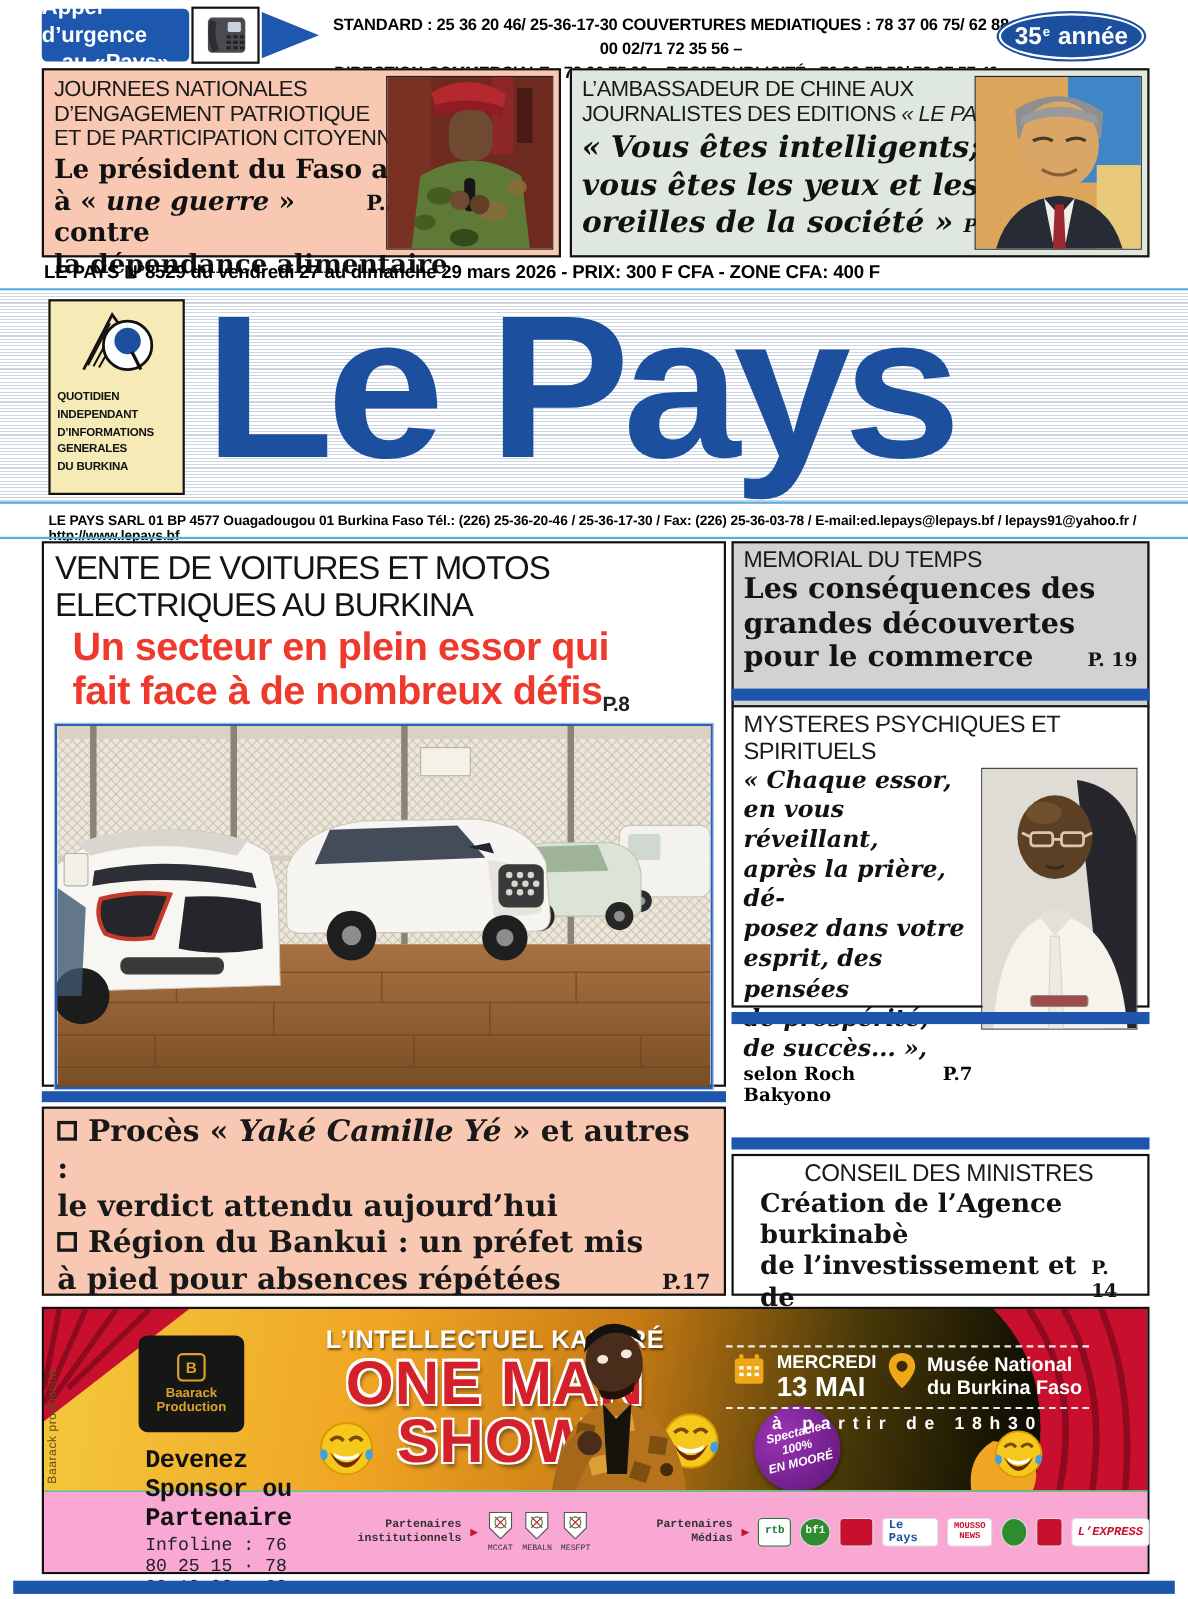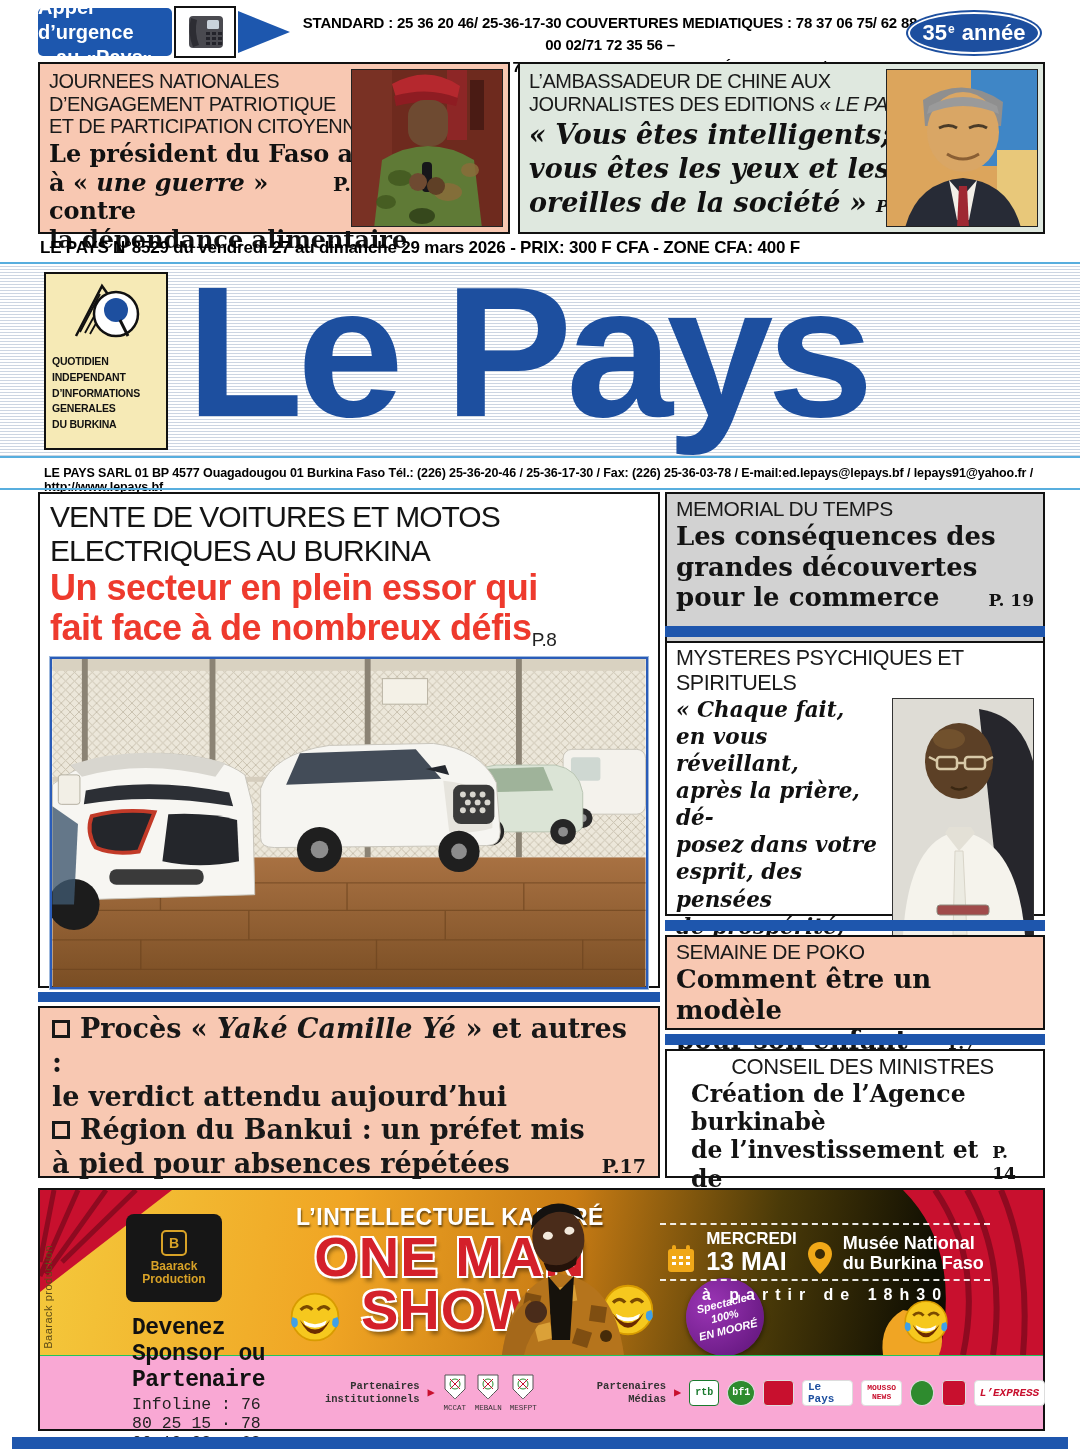--- a/index.html
+++ b/index.html
@@ -48,22 +48,22 @@
   .logo-box .lines{font-weight:bold;font-size:10.5px;line-height:1.5;color:#111;margin-top:4px;letter-spacing:-0.2px;}
   .mast-title{position:absolute;left:186px;top:-12px;width:860px;height:196px;
     font-family:var(--sans);font-weight:bold;font-size:178px;line-height:200px;color:var(--blue);
     letter-spacing:-6px;transform:scale(1.08,1.04);transform-origin:left center;white-space:nowrap;}
   .contact-line{position:absolute;left:44px;top:466px;font-weight:bold;font-size:12.5px;color:#000;letter-spacing:-0.1px;}
   .contact-rule{position:absolute;left:0;top:488px;width:1080px;height:2px;background:var(--ltblue);}
 
   
   .main-box{position:absolute;left:38px;top:492px;width:622px;height:496px;border:2px solid #111;background:#fff;padding:6px 10px;}
   .main-kicker{font-size:30px;line-height:1.14;letter-spacing:-1px;color:#141414;}
-  .main-red{font-family:var(--sans);font-weight:bold;font-size:36px;line-height:1.1;color:var(--red);letter-spacing:-0.5px;}
-  .main-red .pnum{font-size:19px;color:#222;font-weight:normal;vertical-align:-6px;}
+  .main-red{font-family:var(--sans);font-weight:bold;font-size:36px;line-height:1.1;color:var(--red);letter-spacing:-0.5px;margin-left:16px;}
+  .main-red .pnum{font-size:19px;color:#222;font-weight:bold;vertical-align:-6px;}
   .car-frame{margin-top:6px;width:598px;height:332px;border:2px solid #2a5cb8;outline:1px solid #9db8dd;}
   .bar{position:absolute;background:var(--bar);}
   .bar-l1{left:38px;top:992px;width:622px;height:10px;}
   .potpourri{position:absolute;left:38px;top:1006px;width:622px;height:172px;background:var(--salmon);border:2px solid #111;padding:4px 12px;}
   .pot-title{text-align:center;font-size:23px;letter-spacing:-0.5px;color:#1a1a1a;}
   .pot-item{font-family:var(--serif);font-weight:bold;font-size:27px;line-height:1.25;color:#181818;}
   .chk{display:inline-block;width:18px;height:18px;border:3px solid #181818;background:var(--salmon);margin-right:10px;}
   .pot-last{display:flex;justify-content:space-between;align-items:baseline;}
   .pot-last .pnum{font-size:19px;font-family:var(--serif);font-weight:bold;}
 
@@ -102,21 +102,21 @@
     font-size:23px;letter-spacing:0.5px;text-shadow:1px 2px 2px rgba(0,0,0,.55);}
   .ad-title{position:absolute;left:200px;top:40px;width:420px;text-align:center;font-family:var(--sans);font-weight:bold;
     color:#d4202a;font-size:56px;line-height:0.95;letter-spacing:1px;
     text-shadow:-2px -2px 0 #fff,2px -2px 0 #fff,-2px 2px 0 #fff,2px 2px 0 #fff,3px 5px 4px rgba(0,0,0,.4);}
   .ad-badge{position:absolute;left:646px;top:88px;width:78px;height:78px;border-radius:50%;
     background:radial-gradient(circle at 35% 30%,#9b35b5,#5c1377);display:flex;flex-direction:column;align-items:center;justify-content:center;
     color:#fff;font-weight:bold;font-style:italic;font-size:11px;line-height:1.2;transform:rotate(-14deg);text-align:center;box-shadow:0 2px 5px rgba(0,0,0,.5);}
   .ad-comedian{position:absolute;left:432px;top:0;width:180px;height:165px;}
   .ad-info{position:absolute;left:620px;top:28px;width:330px;color:#fff;}
   .dash{border-top:2px dashed #fff;opacity:.9;margin:5px 0;}
-  .info-row{display:flex;align-items:flex-end;gap:10px;justify-content:center;}
+  .info-row{display:flex;align-items:flex-start;gap:10px;justify-content:center;}
   .info-col .l1{font-weight:bold;font-size:17px;line-height:1.05;}
   .info-col .l2{font-weight:bold;font-size:25px;line-height:1.05;}
   .info-col .v1,.info-col .v2{font-weight:bold;font-size:18px;line-height:1.15;}
   .ad-time{text-align:center;font-weight:bold;font-size:16px;letter-spacing:7px;margin-top:4px;}
   .curtain{position:absolute;top:0;}
   .ad-strip{position:relative;width:100%;height:74px;background:#f9a8d4;border-top:1px solid #22c55e;display:flex;align-items:center;font-family:Liberation Mono, monospace;}
   .strip-left{margin-left:92px;}
   .strip-title{font-weight:bold;font-size:23px;letter-spacing:-0.5px;color:#111;}
   .strip-info{font-size:16.5px;color:#222;margin-top:2px;}
   .strip-partners{display:flex;align-items:center;gap:8px;margin-left:60px;}
@@ -385,21 +385,21 @@
     </div>
   </div>
 
   <div class="bar bar-r1"></div>
 
   <div class="rcol-box box-mysteres">
     <div class="rc-kicker" style="font-size:21.5px;">MYSTERES PSYCHIQUES ET SPIRITUELS</div>
     <div class="mys-flex">
       <div>
         <div class="mys-quote">
-          <div>« Chaque fait,</div>
+          <div>« Chaque essor,</div>
           <div>en vous réveillant,</div>
           <div>après la prière, dé-</div>
           <div>posez dans votre</div>
           <div>esprit, des pensées</div>
           <div>de prospérité,</div>
           <div>de succès... »,</div>
         </div>
         <div class="mys-byline">
           <span>selon Roch Bakyono</span>
           <span>P.7</span>
@@ -422,30 +422,20 @@
           <path d="M62 152 L70 152 L74 236 L60 236 Z" fill="#ecebe2" stroke="#d8d4c8"></path>
           <rect x="44" y="206" width="52" height="10" rx="3" fill="#a04b4b"></rect>
           <rect x="44" y="206" width="52" height="10" rx="3" fill="none" stroke="#8d8a7e"></rect>
         </svg>
       </div>
     </div>
   </div>
 
   <div class="bar bar-r2"></div>
 
-  <div class="rcol-box box-poko">
-    <div class="rc-kicker">SEMAINE DE POKO</div>
-    <div class="rc-head">
-      <div>Comment être un modèle</div>
-      <div class="rc-last" style="width:300px;">
-          <span>pour son enfant</span>
-          <span class="pnum">P.7</span>
-        </div>
-    </div>
-  </div>
 
   <div class="bar bar-r3"></div>
 
   <div class="rcol-box box-conseil">
     <div class="conseil-kicker">CONSEIL DES MINISTRES</div>
     <div class="conseil-head">
       <div>Création de l’Agence burkinabè</div>
       <div class="conseil-mid">
           <span>de l’investissement et de</span>
           <span class="pnum">P. 14</span>

